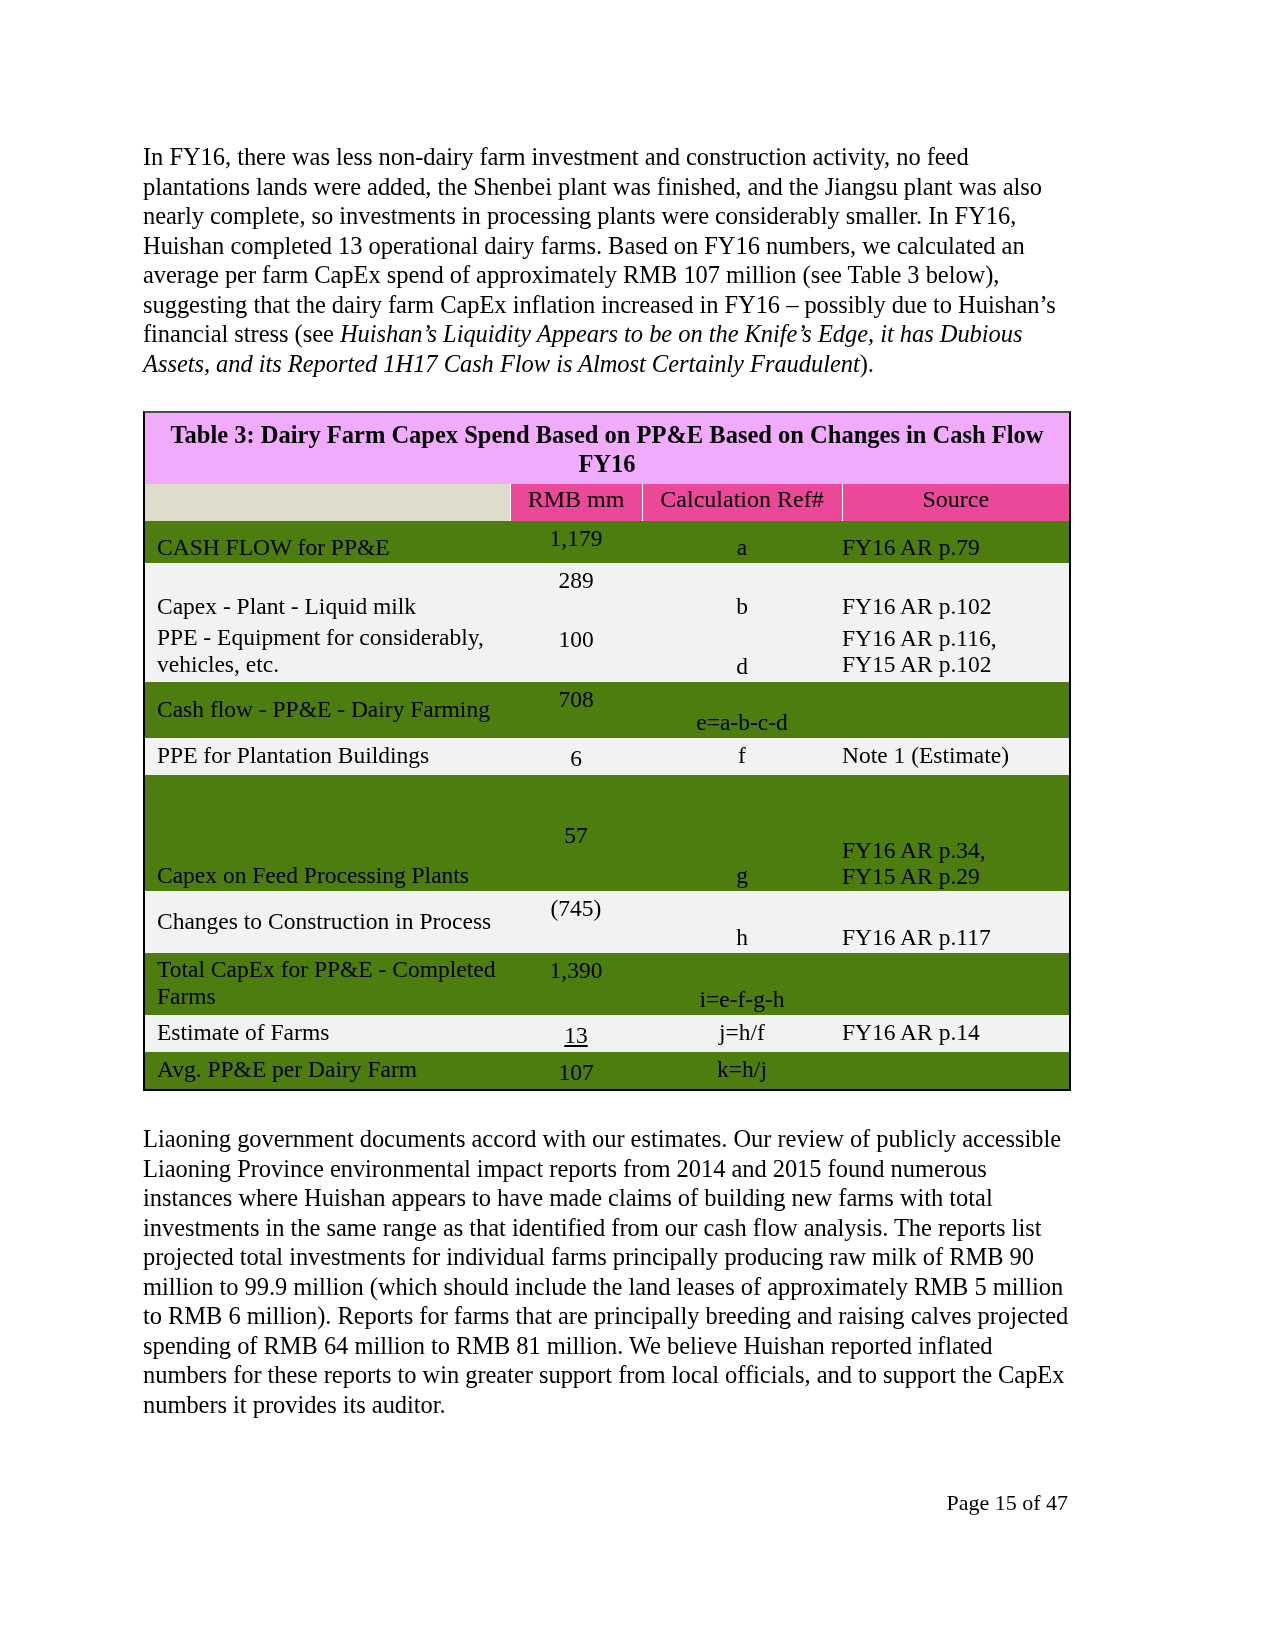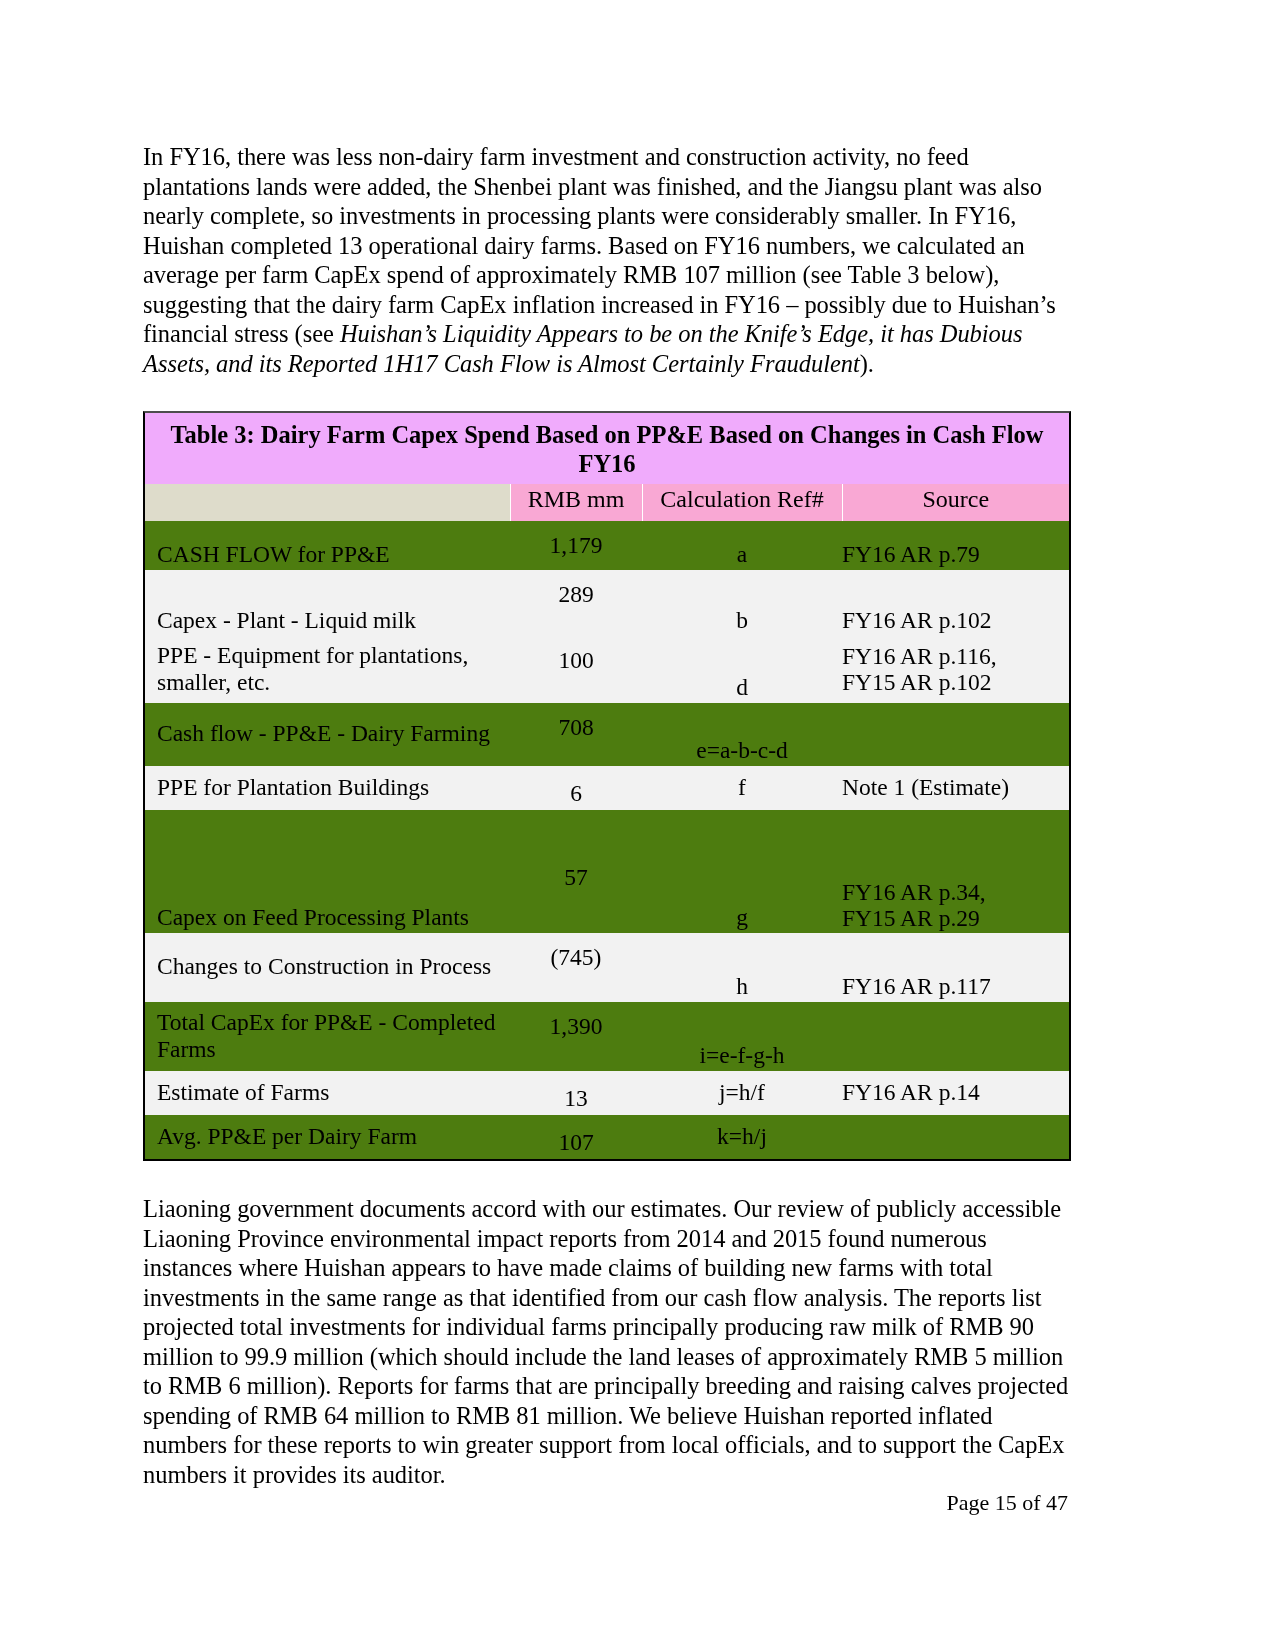--- a/index.html
+++ b/index.html
@@ -57,21 +57,21 @@
 
   .thead-title td {
     background: #f0abfc;
     font-weight: bold;
     font-size: 24.5px;
     line-height: 29px;
     text-align: center;
     padding: 7px 14px 6px 14px;
   }
   .thead-sub td {
-    background: #f9a8d4;
+    background: #ec4899;
     font-size: 24px;
     text-align: center;
     padding: 2px 2px 8px 2px;
     vertical-align: bottom;
   }
   .thead-sub td.blank { background: #dedccb; }
   .thead-sub td.colsep { border-left: 1px solid #ffffff; }
 
   tbody tr td {
     font-size: 23.5px;
@@ -84,21 +84,21 @@
 
   td.label {
     text-align: left;
     padding-left: 12px;
     vertical-align: bottom;
     padding-bottom: 2px;
   }
   td.num {
     text-align: center;
     vertical-align: top;
-    padding-top: 11px;
+    padding-top: 4px;
   }
   td.ref {
     text-align: center;
     vertical-align: bottom;
     padding-bottom: 2px;
   }
   td.src {
     text-align: left;
     vertical-align: bottom;
     padding-bottom: 2px;
@@ -173,21 +173,21 @@
 
           <tr class="shade h-b">
             <td class="label">Capex - Plant - Liquid milk</td>
             <td class="num">289</td>
             <td class="ref">b</td>
             <td class="src">FY16 AR p.102</td>
           </tr>
 
 
           <tr class="shade h-d">
-            <td class="label" style="vertical-align:middle;">PPE - Equipment for plantations, smaller, etc.</td>
+            <td class="label" style="vertical-align:middle;">PPE - Equipment for considerably, vehicles, etc.</td>
             <td class="num">100</td>
             <td class="ref">d</td>
             <td class="src two">
               <span class="cellstack">FY16 AR p.116,</span>
               <span class="cellstack">FY15 AR p.102</span>
             </td>
           </tr>
 
           <tr class="plain h-e">
             <td class="label" style="vertical-align:middle;">Cash flow - PP&amp;E - Dairy Farming</td>
@@ -222,21 +222,21 @@
 
           <tr class="plain h-i">
             <td class="label" style="vertical-align:middle;">Total CapEx for PP&amp;E - Completed Farms</td>
             <td class="num">1,390</td>
             <td class="ref">i=e-f-g-h</td>
             <td class="src"></td>
           </tr>
 
           <tr class="shade h-j">
             <td class="label" style="vertical-align:middle;">Estimate of Farms</td>
-            <td class="num" style="vertical-align:middle;">13</td>
+            <td class="num" style="vertical-align:middle;text-decoration:underline;">13</td>
             <td class="ref" style="vertical-align:middle;">j=h/f</td>
             <td class="src" style="vertical-align:middle;">FY16 AR p.14</td>
           </tr>
 
           <tr class="plain h-k">
             <td class="label" style="vertical-align:middle;">Avg. PP&amp;E per Dairy Farm</td>
             <td class="num" style="vertical-align:middle;">107</td>
             <td class="ref" style="vertical-align:middle;">k=h/j</td>
             <td class="src" style="vertical-align:middle;"></td>
           </tr>

